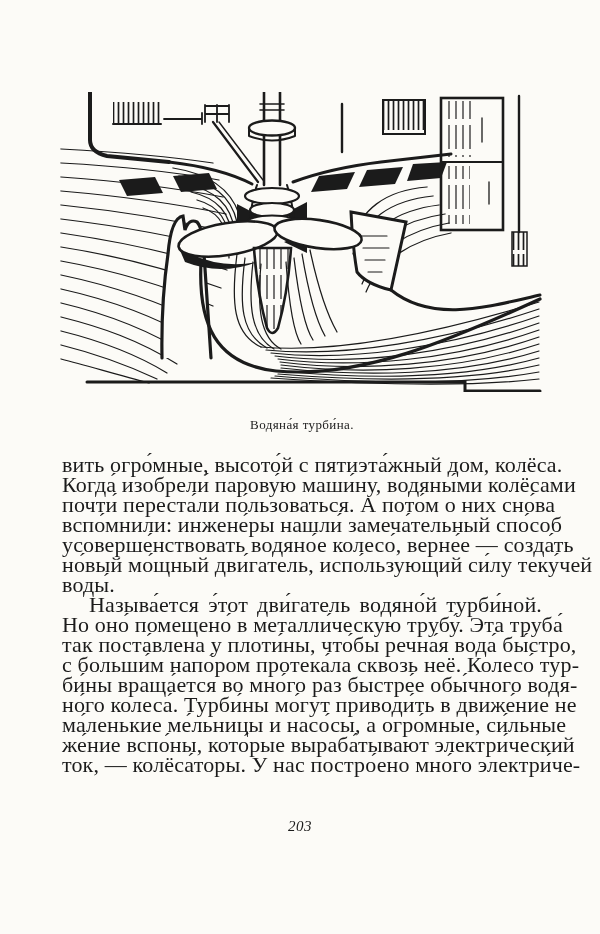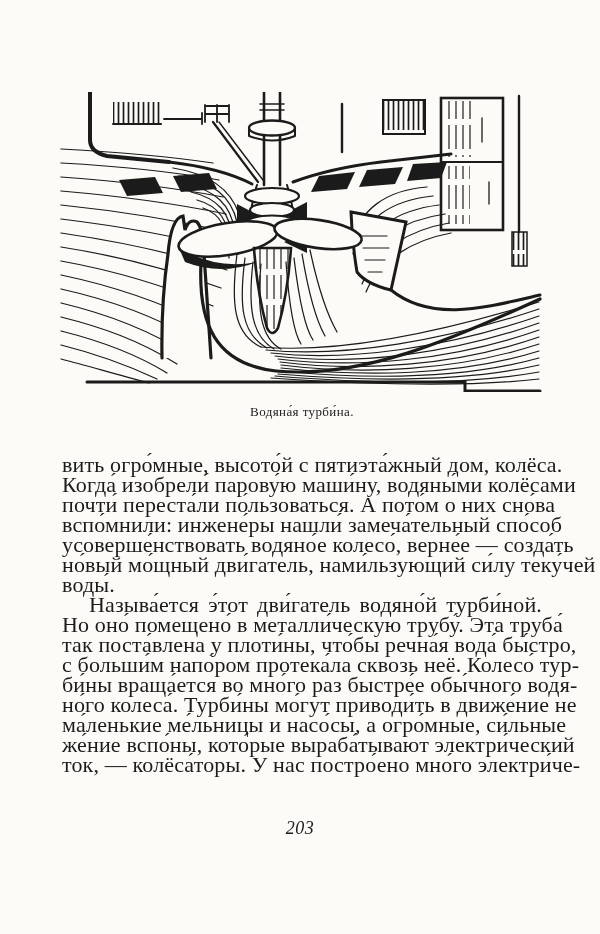--- a/index.html
+++ b/index.html
@@ -14,21 +14,21 @@
   }
   .page { position: absolute; inset: 0; }
 
   figure.turbine {
     position: absolute;
     left: 60px; top: 92px;
     width: 484px;
   }
   figure.turbine svg { display: block; color: var(--ink); }
   figcaption {
-    margin-top: 12px;
+    margin-top: 25px;
     text-align: center;
     font-size: 13px;
     letter-spacing: 0.4px;
     color: #222;
   }
 
   main.bodytext {
     position: absolute;
     left: 62px; top: 455px;
     width: 480px;
@@ -44,21 +44,21 @@
     overflow: visible;
   }
   .p1 .line:last-child { text-align-last: left; }
   .p2 .line:first-child { text-indent: 27px; }
 
   .pagenum {
     position: absolute;
     top: 818px; left: 0; right: 0;
     text-align: center;
     font-style: italic;
-    font-size: 18px;
+    font-size: 15px;
     letter-spacing: 0.5px;
   }
 </style>
 </head>
 <body>
 
 <div class="page">
 
   <figure class="turbine">
     <svg width="484" height="300" viewBox="0 0 482 300" aria-hidden="true">
@@ -212,21 +212,21 @@
     <figcaption>Водяна́я турби́на.</figcaption>
   </figure>
 
   <main class="bodytext">
     <div class="para p1">
         <div class="line">вить огро́мные, высото́й с пятиэта́жный дом, колёса.</div>
         <div class="line">Когда́ изобрели́ парову́ю маши́ну, водяны́ми колёсами</div>
         <div class="line">почти́ переста́ли по́льзоваться. А пото́м о них сно́ва</div>
         <div class="line">вспо́мнили: инжене́ры нашли́ замеча́тельный спо́соб</div>
         <div class="line">усоверше́нствовать водяно́е колесо́, верне́е — созда́ть</div>
-        <div class="line">но́вый мо́щный дви́гатель, нами́льзующий си́лу теку́чей</div>
+        <div class="line">но́вый мо́щный дви́гатель, испо́льзующий си́лу теку́чей</div>
         <div class="line">воды́.</div>
       </div>
     <div class="para p2">
         <div class="line">Называ́ется э́тот дви́гатель водяно́й турби́ной.</div>
         <div class="line">Но оно́ помещено́ в металли́ческую трубу́. Эта труба́</div>
         <div class="line">так поста́влена у плоти́ны, что́бы речна́я вода́ бы́стро,</div>
         <div class="line">с больши́м напо́ром протека́ла сквозь неё. Колесо́ тур-</div>
         <div class="line">би́ны враща́ется во мно́го раз быстре́е обы́чного водя-</div>
         <div class="line">но́го колеса́. Турби́ны мо́гут приводи́ть в движе́ние не</div>
         <div class="line">ма́ленькие ме́льницы и насо́сы, а огро́мные, си́льные</div>

